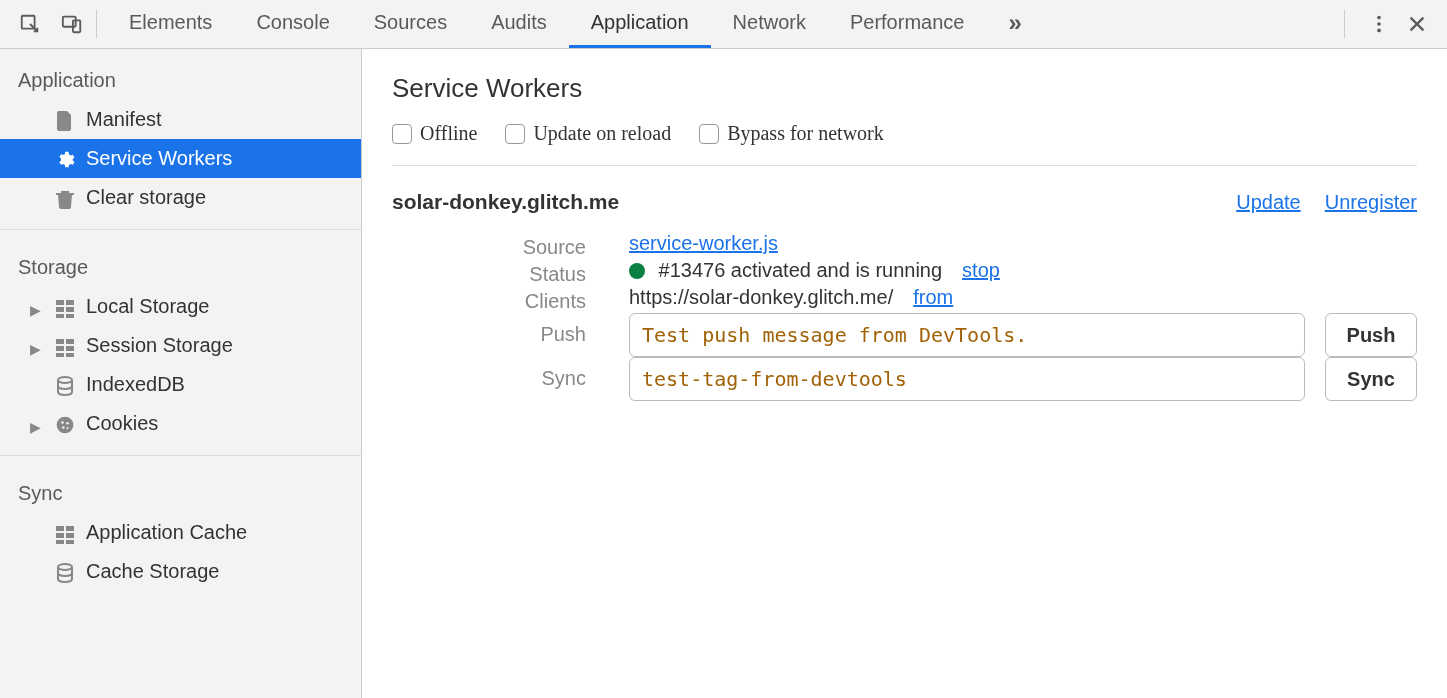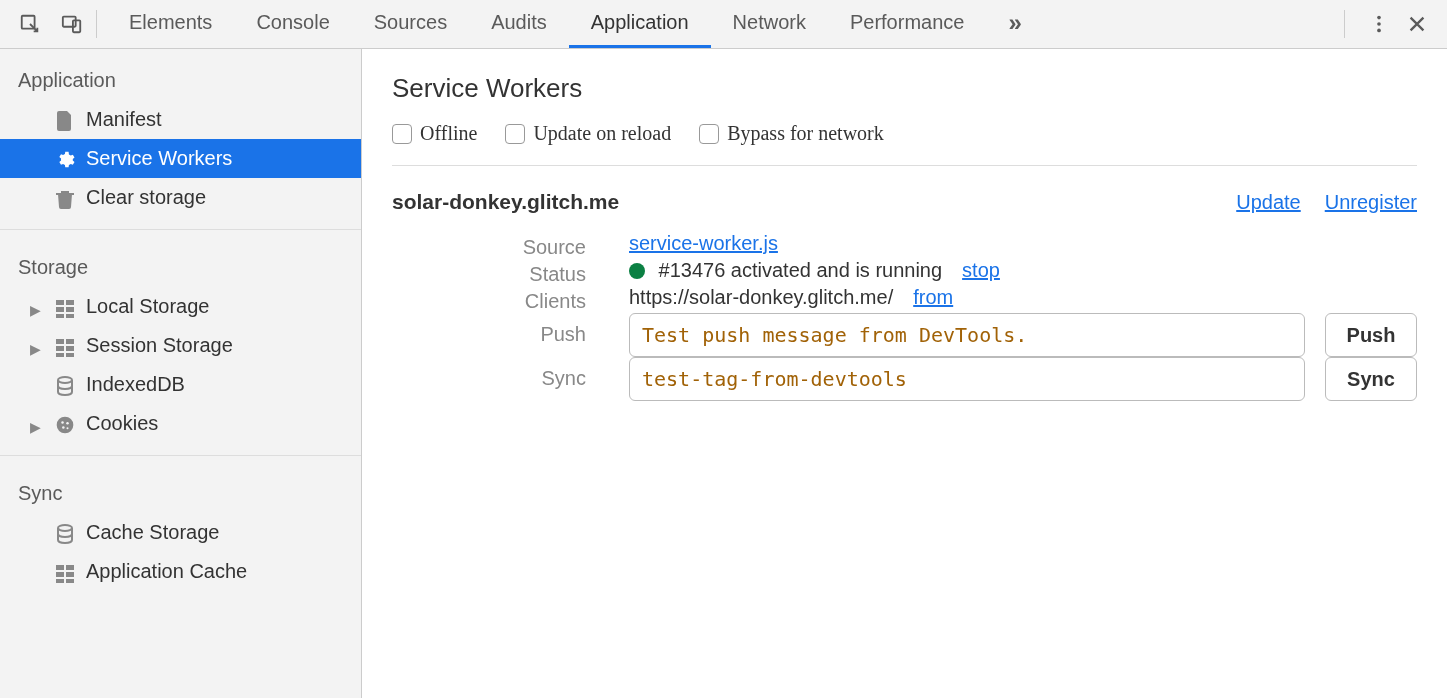--- a/index.html
+++ b/index.html
@@ -360,42 +360,42 @@
       <span>Cookies</span>
     </div>
 
     <div class="sidebar-divider"></div>
 
     <div class="sidebar-section-title">Sync</div>
 
     <div class="sidebar-item">
       <span class="chev"></span>
       <span class="icon">
-        <svg width="18" height="20" viewBox="0 0 18 20" fill="none" stroke="#888" stroke-width="2">
-            <ellipse cx="9" cy="4" rx="7" ry="3"></ellipse>
-            <path d="M2 4v12c0 1.7 3.1 3 7 3s7-1.3 7-3V4"></path>
-            <path d="M2 10c0 1.7 3.1 3 7 3s7-1.3 7-3"></path>
-          </svg>
-      </span>
-      <span>Cache Storage</span>
-    </div>
-
-    <div class="sidebar-item">
-      <span class="chev"></span>
-      <span class="icon">
         <svg width="18" height="18" viewBox="0 0 18 18" fill="#888">
             <rect x="0" y="0" width="8" height="5"></rect>
             <rect x="10" y="0" width="8" height="5"></rect>
             <rect x="0" y="7" width="8" height="5"></rect>
             <rect x="10" y="7" width="8" height="5"></rect>
             <rect x="0" y="14" width="8" height="4"></rect>
             <rect x="10" y="14" width="8" height="4"></rect>
           </svg>
       </span>
       <span>Application Cache</span>
+    </div>
+
+    <div class="sidebar-item">
+      <span class="chev"></span>
+      <span class="icon">
+        <svg width="18" height="20" viewBox="0 0 18 20" fill="none" stroke="#888" stroke-width="2">
+            <ellipse cx="9" cy="4" rx="7" ry="3"></ellipse>
+            <path d="M2 4v12c0 1.7 3.1 3 7 3s7-1.3 7-3V4"></path>
+            <path d="M2 10c0 1.7 3.1 3 7 3s7-1.3 7-3"></path>
+          </svg>
+      </span>
+      <span>Cache Storage</span>
     </div>
   </div>
 
   <div class="main">
     <h1>Service Workers</h1>
 
     <div class="checkbox-row">
       <label class="checkbox-item">
         <span class="checkbox"></span>
         <span>Offline</span>

